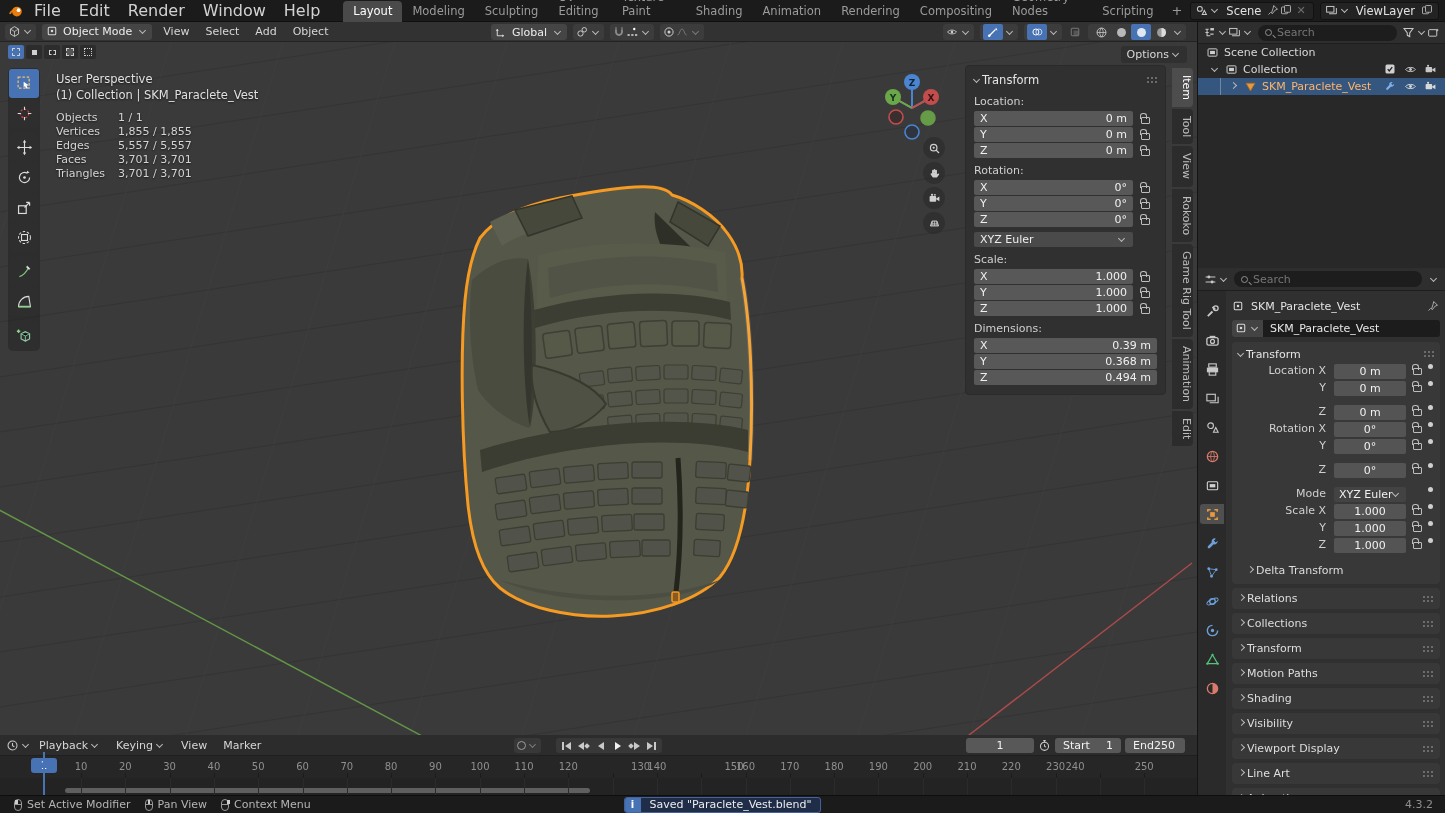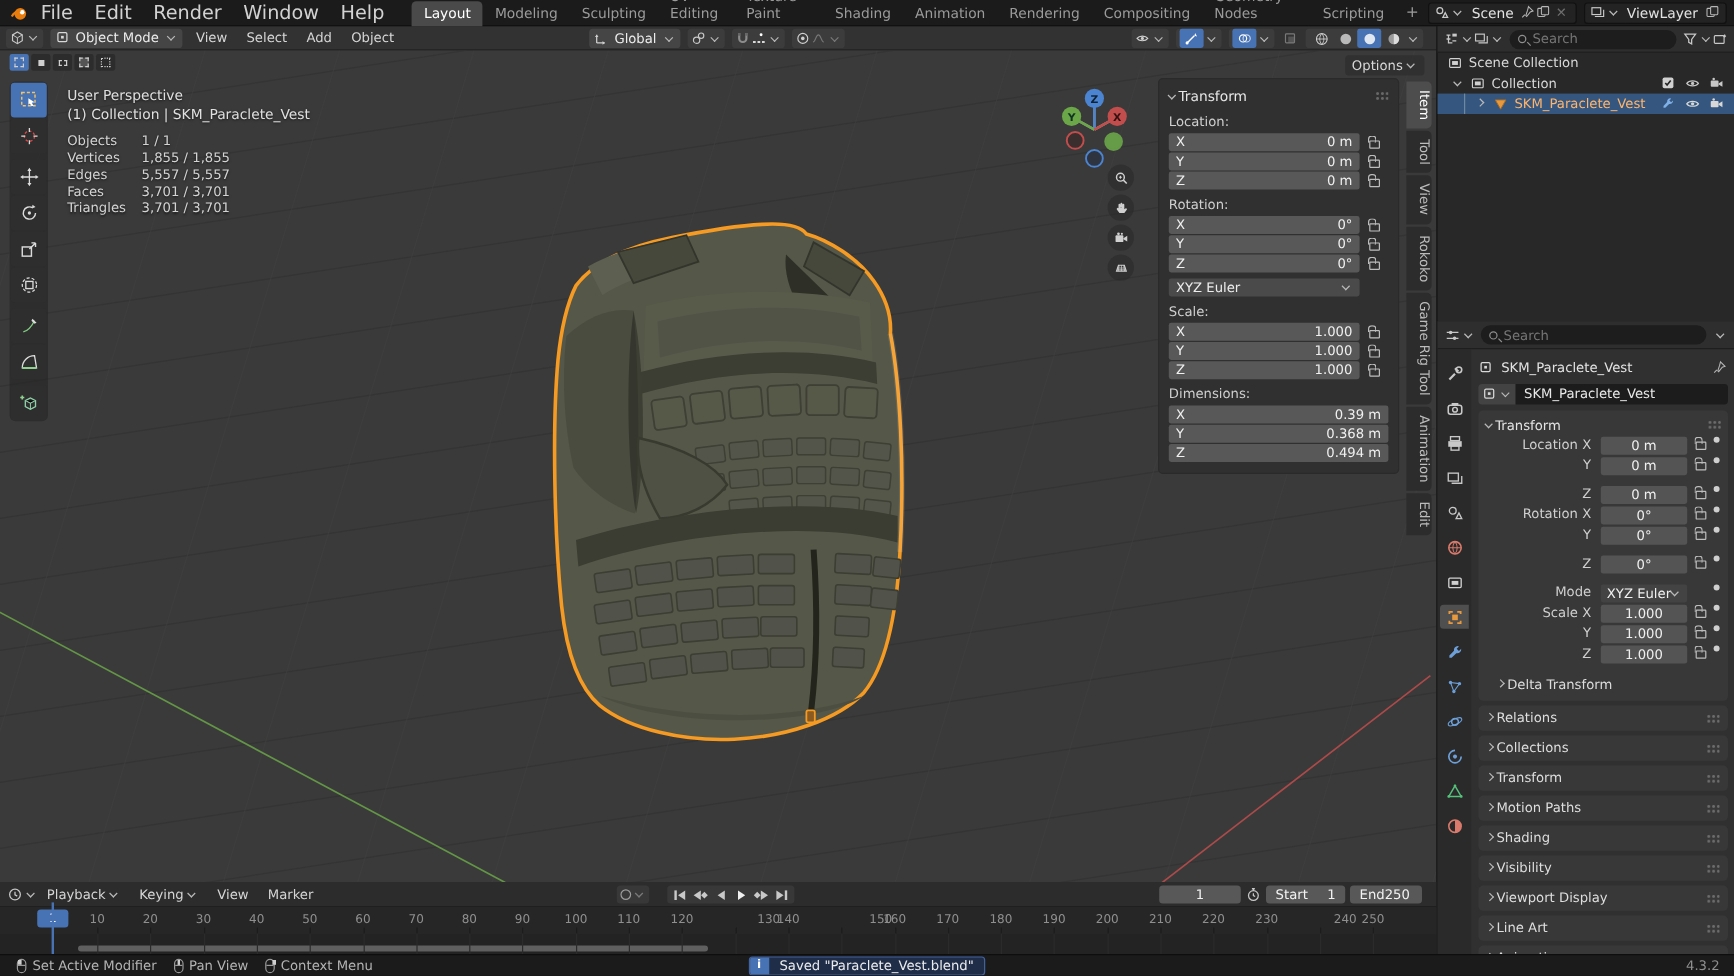--- a/index.html
+++ b/index.html
@@ -1318,21 +1318,21 @@
         <span class="tl-tick" style="left: 878.4px;">190</span>
         <span class="tick-line" style="left: 878.4px;"></span>
         <span class="tl-tick" style="left: 922.7px;">200</span>
         <span class="tick-line" style="left: 922.7px;"></span>
         <span class="tl-tick" style="left: 967px;">210</span>
         <span class="tick-line" style="left: 967px;"></span>
         <span class="tl-tick" style="left: 1011.3px;">220</span>
         <span class="tick-line" style="left: 1011.3px;"></span>
         <span class="tl-tick" style="left: 1055.6px;">230</span>
         <span class="tick-line" style="left: 1055.6px;"></span>
-        <span class="tl-tick" style="left: 1121px; text-align: center;">240</span>
+        <span class="tl-tick" style="left: 1075px; text-align: center;">240</span>
         <span class="tick-line" style="left: 1099.9px;"></span>
         <span class="tl-tick" style="left: 1144.2px;">250</span>
         <span class="tick-line" style="left: 1144.2px;"></span>
       </div>
     <div id="tl-track">
       <div id="tl-scrollbar"></div>
     <span class="track-line" style="left: 81px;"></span>
         <span class="track-line" style="left: 125.3px;"></span>
         <span class="track-line" style="left: 169.6px;"></span>
         <span class="track-line" style="left: 213.9px;"></span>

